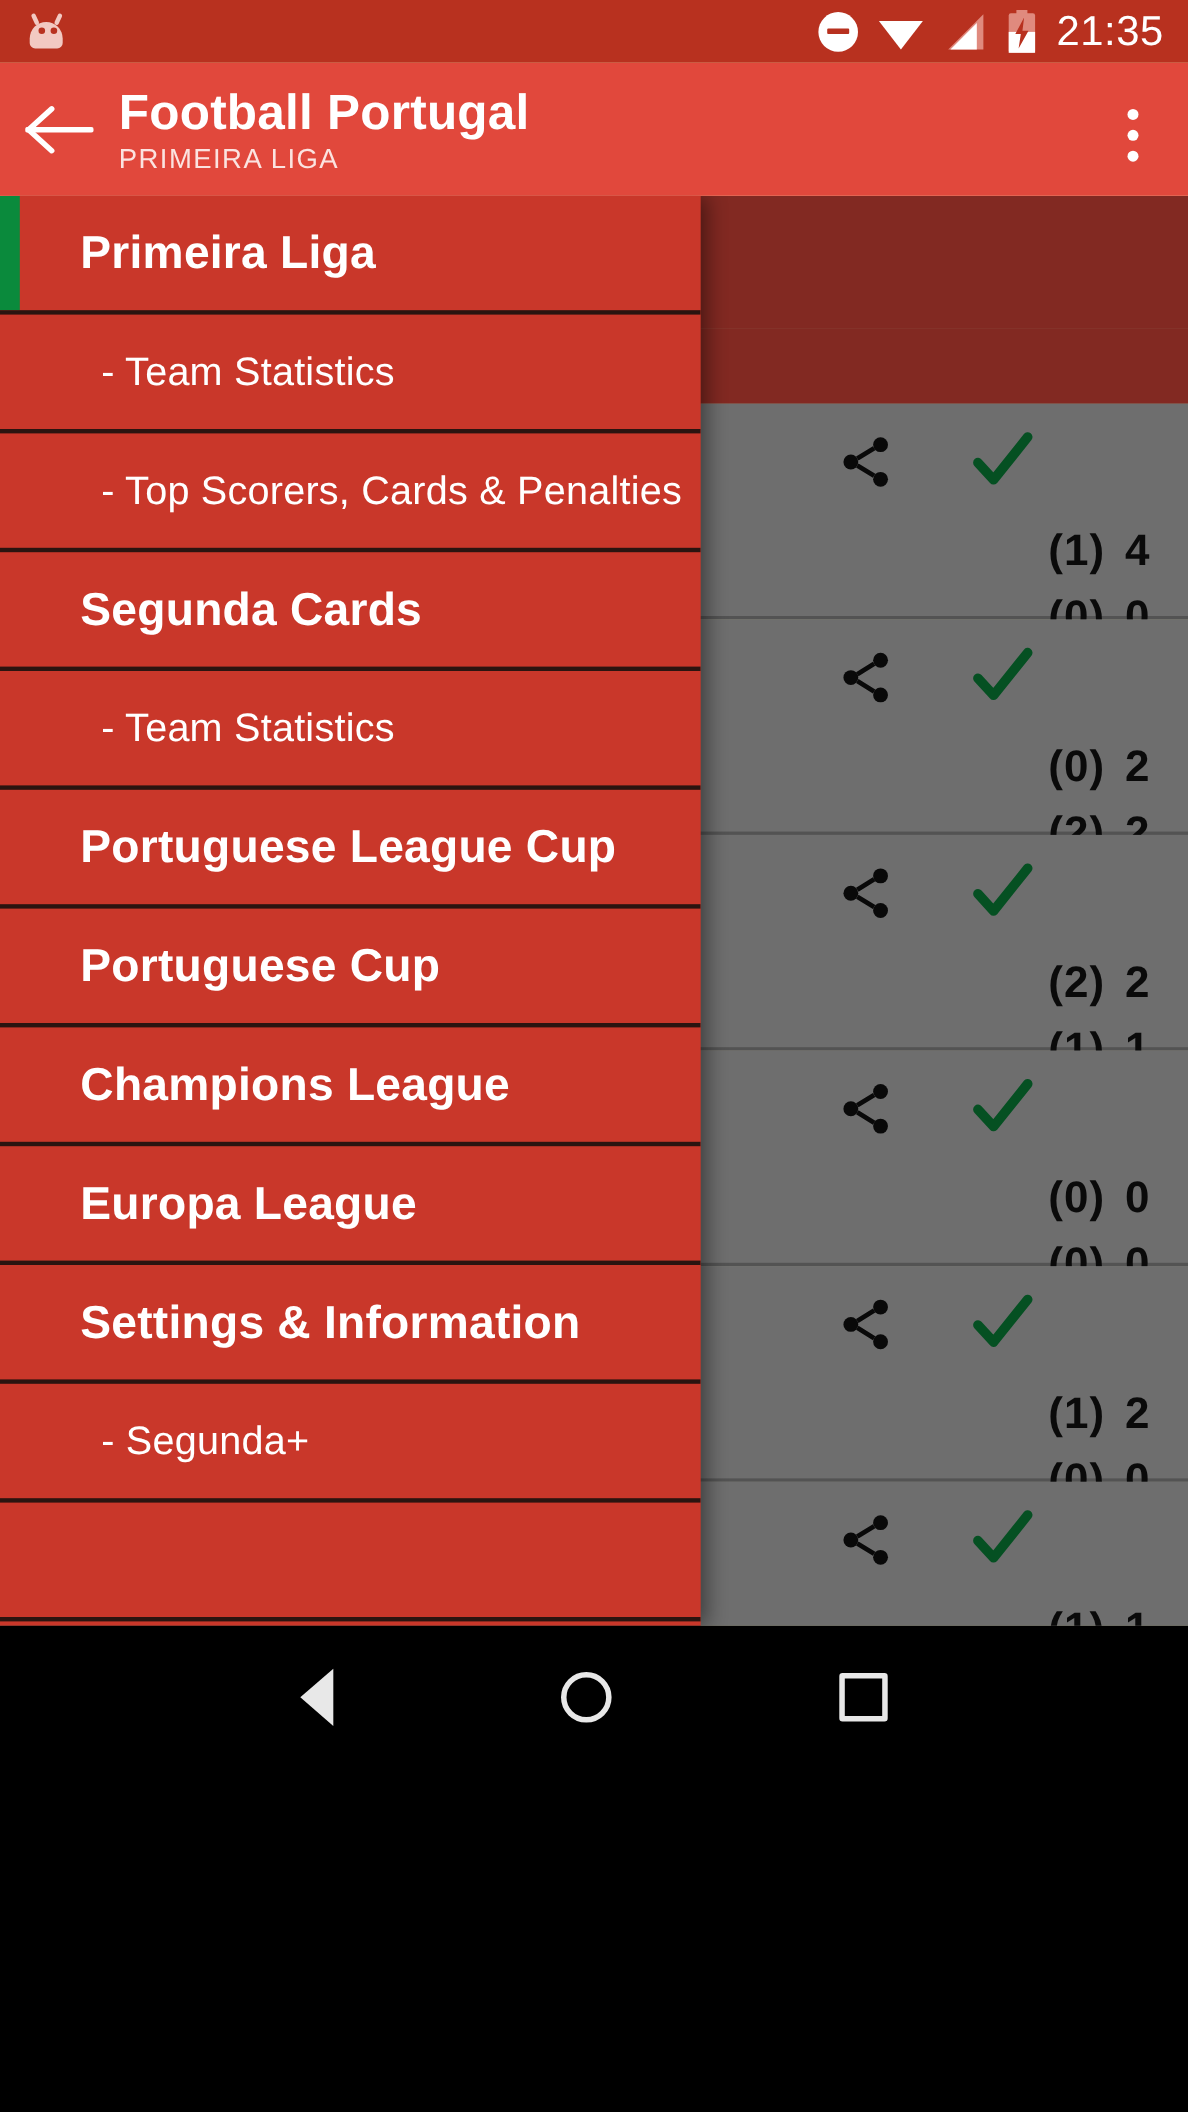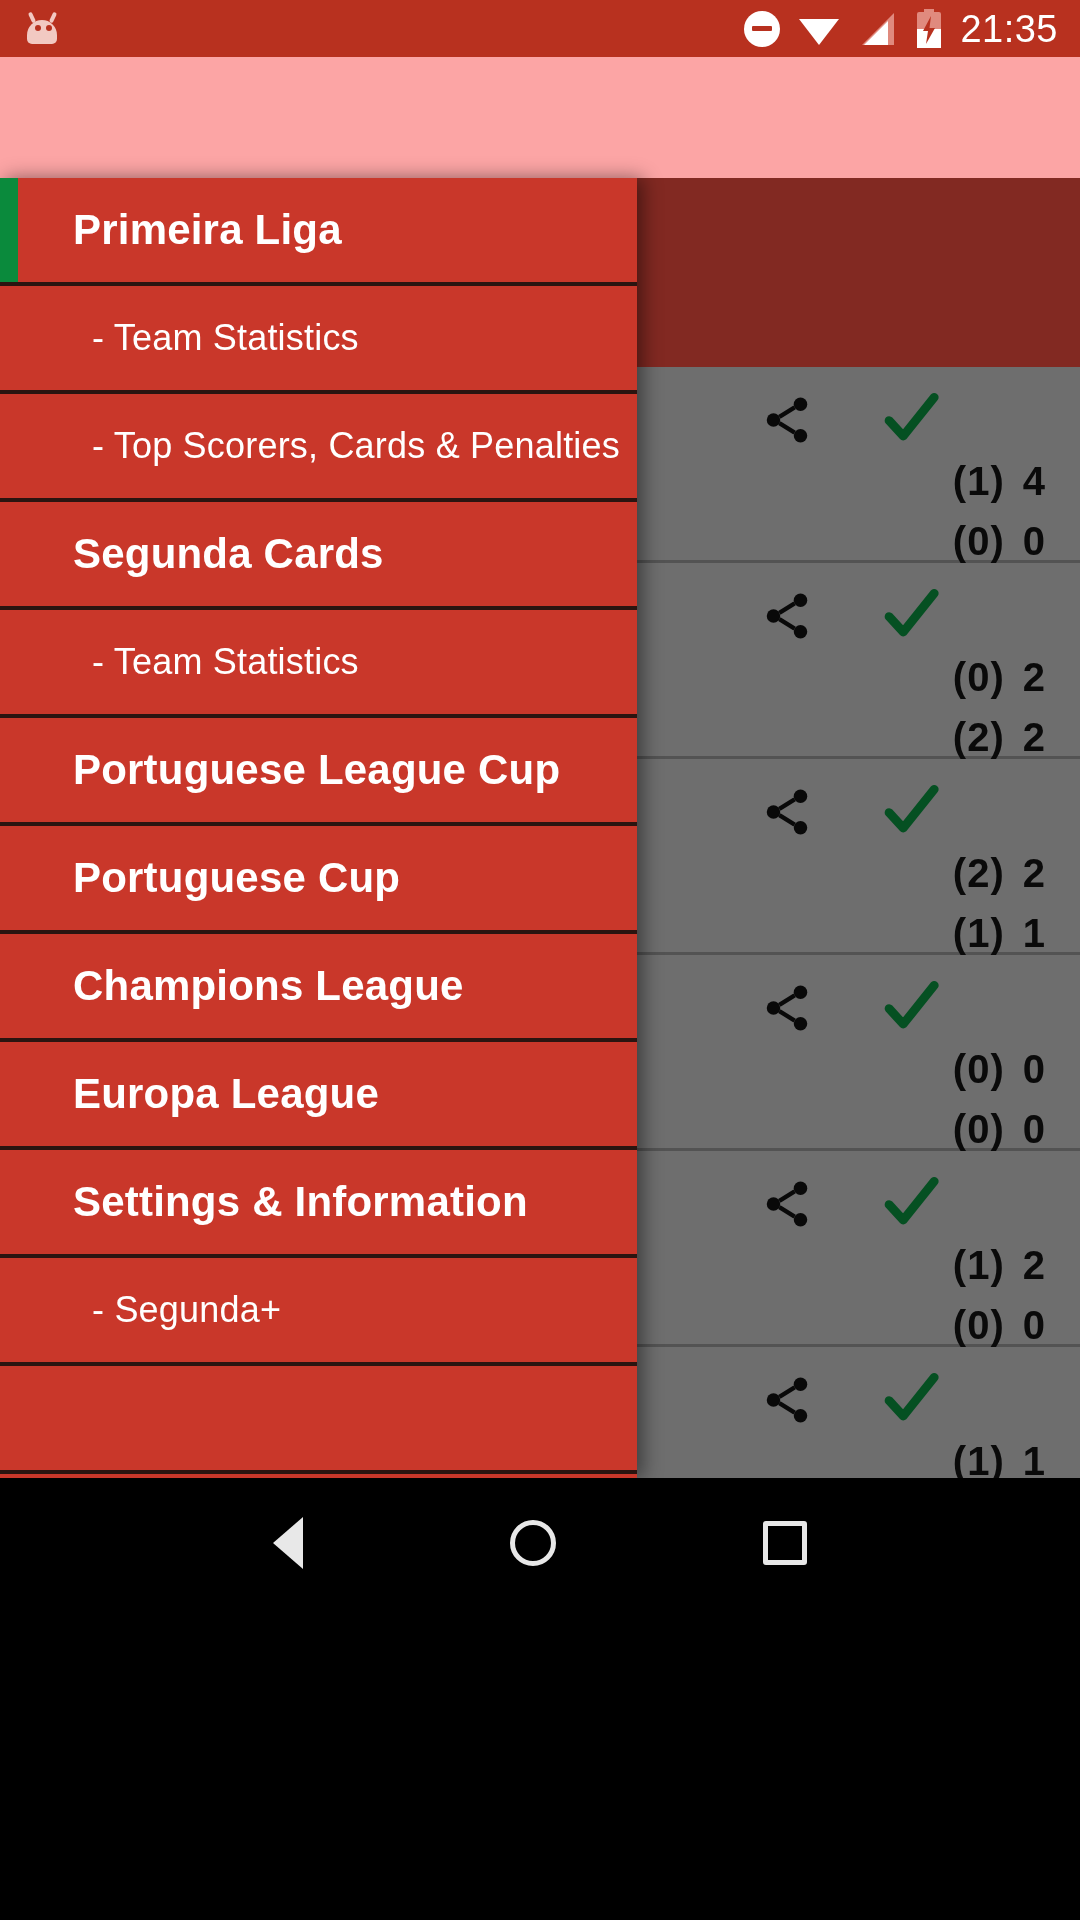--- a/index.html
+++ b/index.html
@@ -5,21 +5,21 @@
   * { margin:0; padding:0; box-sizing:border-box; }
   html, body {
     width:1080px; height:1920px;
     background:#000;
     font-family:"Liberation Sans", sans-serif;
     overflow:hidden;
   }
   #screen {
     position:relative;
     width:1080px; height:1920px;
-    background:#fca5a5;
+    background:#fef9c3;
     overflow:hidden;
   }
 
   
   #status-bar {
     position:absolute; top:0; left:0;
     width:1080px; height:57px;
     background:#b8311f;
     display:flex; align-items:center;
     padding:0 22px;
@@ -134,21 +134,21 @@
     position:absolute; top:26px; left:760px;
     width:54px; height:54px;
   }
   .check-icon {
     position:absolute; top:20px; left:880px;
     width:62px; height:62px;
   }
   .score-line {
     position:absolute; right:34px;
     color:#121212; font-size:40px; font-weight:700;
-    white-space:nowrap; letter-spacing:1px;
+    white-space:nowrap; letter-spacing:1px;margin-top:20px;
   }
   .score-line.first { top:92px; }
   .score-line.second { top:152px; }
   .score-ht { margin-right:18px; }
 
   
   #scrim {
     position:absolute; top:178px; left:0;
     width:1080px; height:1300px;
     background:rgba(0,0,0,0.42);
@@ -247,20 +247,37 @@
       <svg width="28" height="40" viewBox="0 0 28 40">
         <rect x="9" y="0" width="10" height="4" fill="#e08a7e"></rect>
         <rect x="2" y="3" width="24" height="36" rx="2" fill="#e08a7e"></rect>
         <rect x="2" y="20" width="24" height="19" fill="#ffffff"></rect>
         <path d="M16 7 L8 22 L13 22 L11 35 L20 19 L14.5 19 Z" fill="#b8311f"></path>
       </svg>
       <span class="status-time">21:35</span>
     </div>
   </div>
 
+  <div id="app-bar">
+    <div id="back-button">
+      <svg width="62" height="48" viewBox="0 0 62 48">
+        <path d="M2 24 L60 24" stroke="#ffffff" stroke-width="5" stroke-linecap="round"></path>
+        <path d="M24 5 L3 24 L24 43" stroke="#ffffff" stroke-width="5" fill="none" stroke-linecap="round" stroke-linejoin="round"></path>
+      </svg>
+    </div>
+    <div id="appbar-titles">
+      <div id="page-title">Football Portugal</div>
+      <div id="page-subtitle">PRIMEIRA LIGA</div>
+    </div>
+    <div id="overflow-button">
+      <span class="kebab-dot"></span>
+      <span class="kebab-dot"></span>
+      <span class="kebab-dot"></span>
+    </div>
+  </div>
 
   <div id="content">
     <div id="tab-strip">
       <span class="tab-label">SUPER CUP</span>
     </div>
     <div id="tab-underline-row"></div>
     <div id="match-list">
         <div class="match-row">
           <div class="match-status">nished)</div>
           <svg class="share-icon" viewBox="0 0 24 24">

